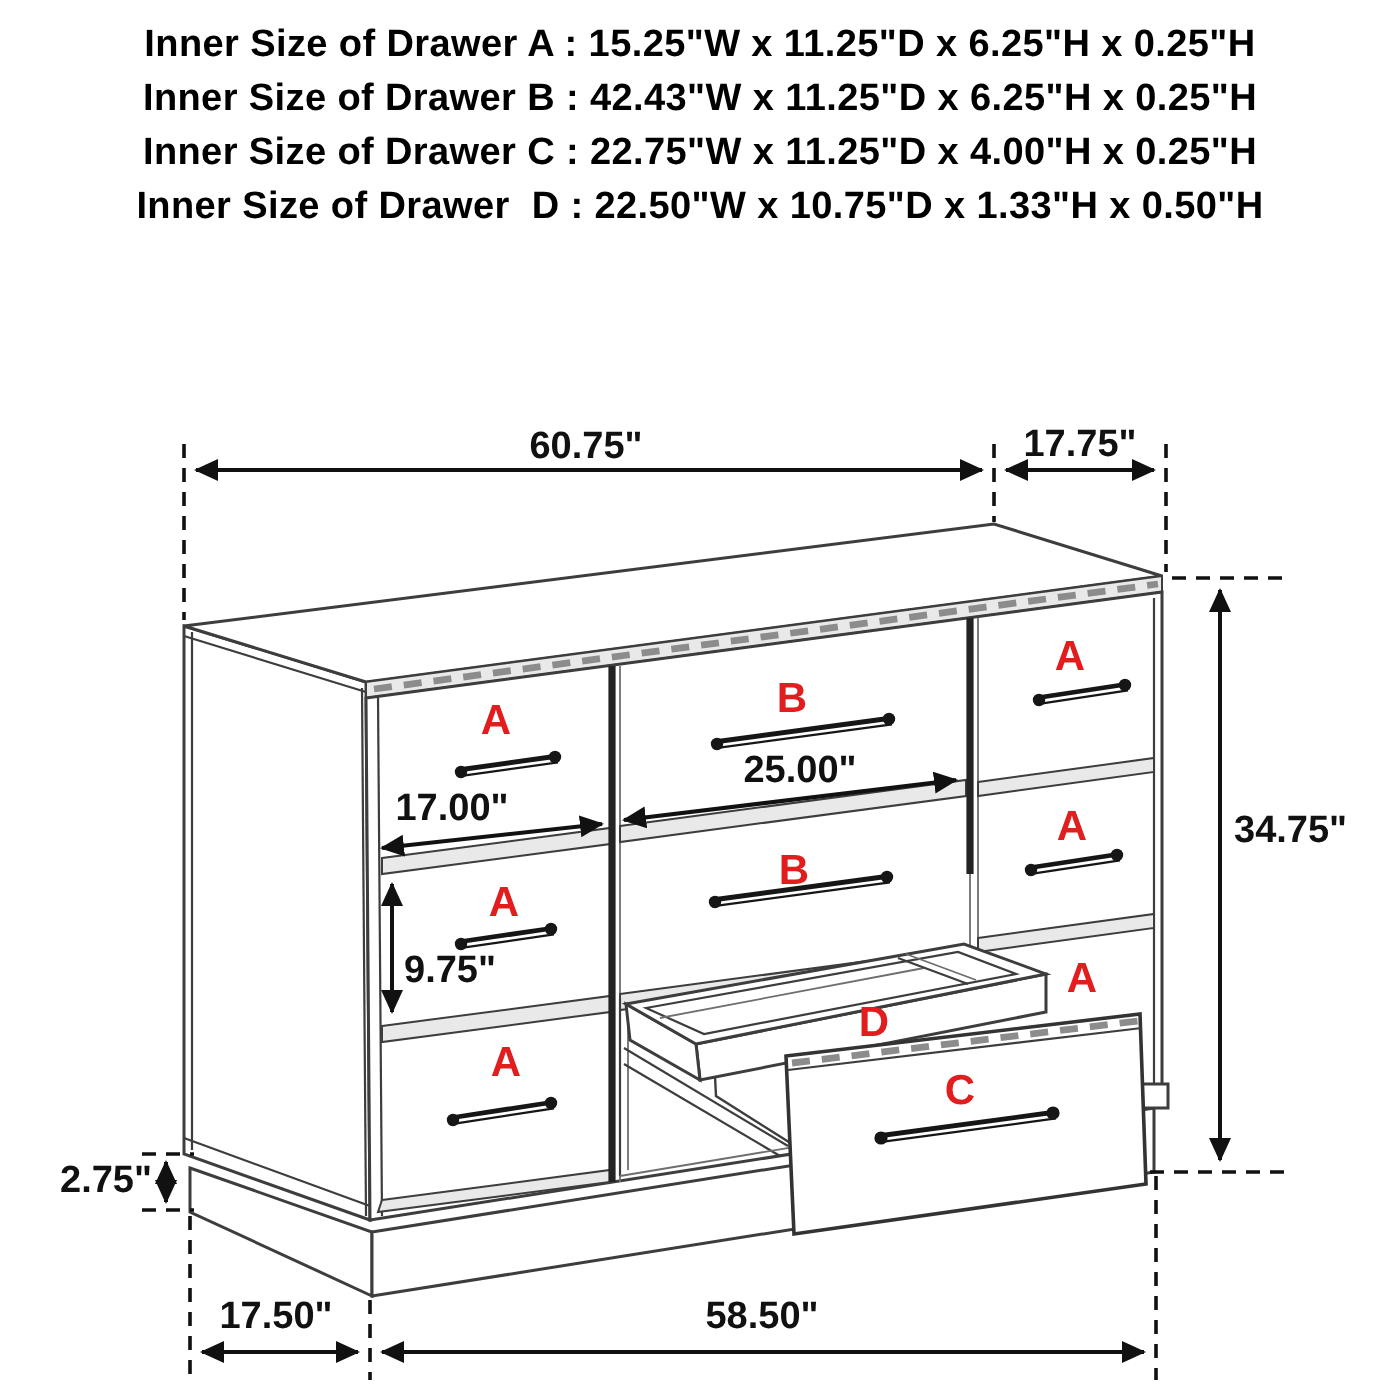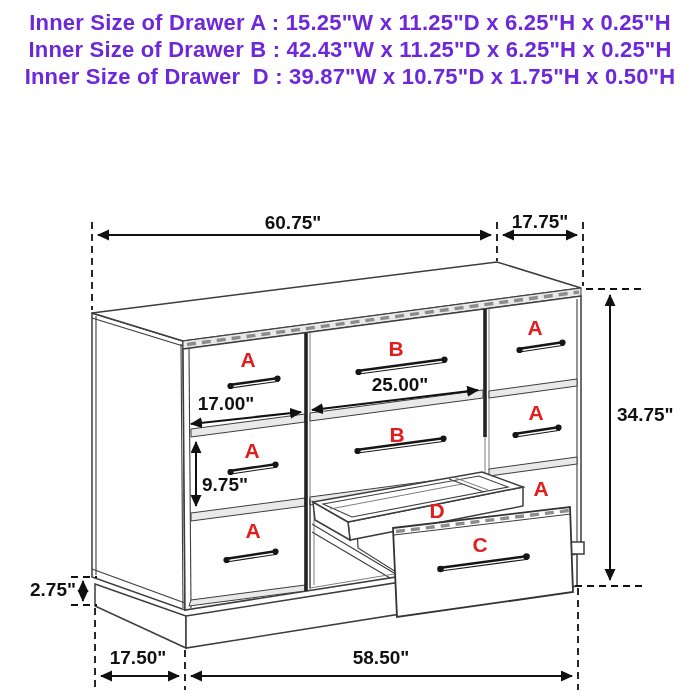--- a/index.html
+++ b/index.html
@@ -1,18 +1,18 @@
 <!DOCTYPE html>
 <html><head>
 <meta charset="utf-8">
 <style>
   html,body{margin:0;padding:0;background:#ffffff;}
   body{width:700px;height:700px;position:relative;font-family:"Liberation Sans",sans-serif;overflow:hidden;}
   .header{position:absolute;top:9px;left:0;width:700px;text-align:center;}
-  .header div{font-size:22px;font-weight:bold;color:#6d28d9;line-height:27px;white-space:pre;letter-spacing:.2px;}
+  .header div{font-size:19px;font-weight:bold;color:#000000;line-height:27px;white-space:pre;letter-spacing:.2px;}
   svg{position:absolute;top:0;left:0;}
   .dimline{stroke:#111;stroke-width:2;fill:none;}
   .dash{stroke:#111;stroke-width:1.8;fill:none;stroke-dasharray:7 5;}
   .dimtext{font:bold 19px "Liberation Sans",sans-serif;fill:#111;}
   .red{font:bold 21px "Liberation Sans",sans-serif;fill:#e11d1d;}
   .ol{stroke:#3d3d3d;stroke-width:1.5;fill:#ffffff;}
   .ln{stroke:#3d3d3d;stroke-width:1.1;fill:none;}
   .thin{stroke:#6e6e6e;stroke-width:.9;fill:none;}
   .band{fill:#e9e9e9;stroke:#3d3d3d;stroke-width:1;}
   .hatch{stroke:#8c8c8c;stroke-width:3.4;fill:none;stroke-dasharray:9 6;}
@@ -20,21 +20,22 @@
   .hb{stroke:#161616;stroke-width:2.4;fill:none;}
   .hb2{stroke:#161616;stroke-width:1.1;fill:none;}
   .hc{fill:#161616;}
 </style>
 </head>
 <body>
 
 <div class="header">
   <div>Inner Size of Drawer A : 15.25"W x 11.25"D x 6.25"H x 0.25"H</div>
   <div>Inner Size of Drawer B : 42.43"W x 11.25"D x 6.25"H x 0.25"H</div>
-  <div>Inner Size of Drawer  D : 39.87"W x 10.75"D x 1.75"H x 0.50"H</div>
+  <div>Inner Size of Drawer C : 22.75"W x 11.25"D x 4.00"H x 0.25"H</div>
+  <div>Inner Size of Drawer  D : 22.50"W x 10.75"D x 1.33"H x 0.50"H</div>
 </div>
 
 <svg width="700" height="700" viewBox="0 0 700 700">
   <defs>
     <marker id="ah" markerUnits="userSpaceOnUse" markerWidth="12" markerHeight="12" refX="11" refY="5.5" orient="auto-start-reverse">
       <path d="M0,0 L12,5.5 L0,11 Z" fill="#111"></path>
     </marker>
   </defs>
 
   <g>

